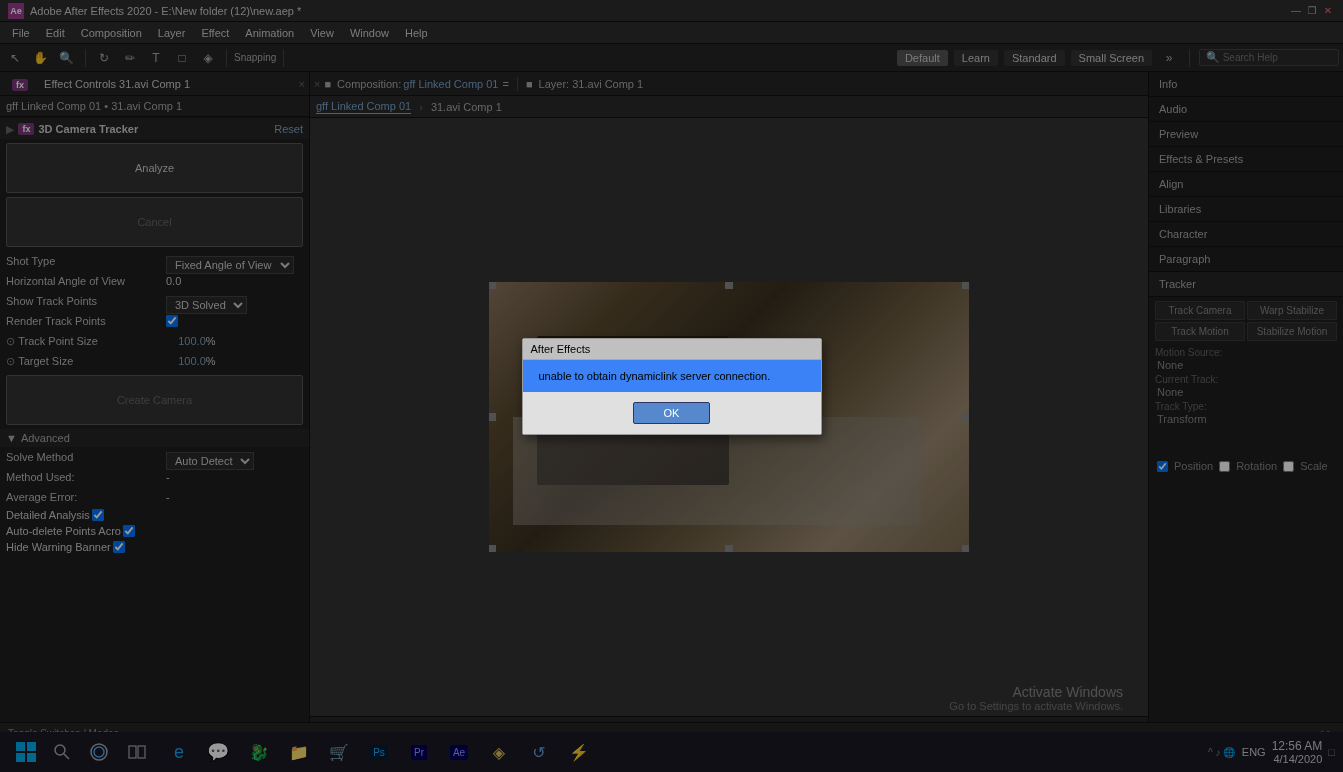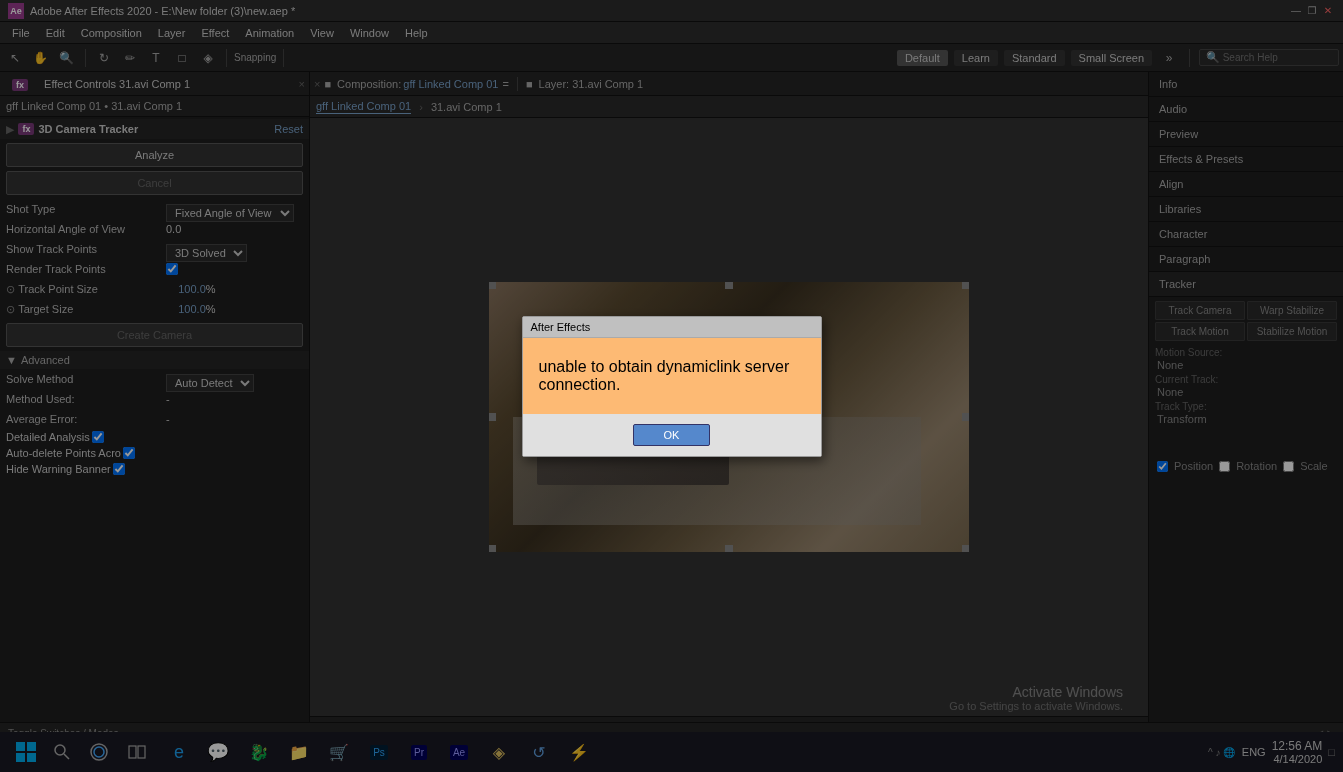--- a/index.html
+++ b/index.html
@@ -39,21 +39,21 @@
     
     #effect-controls { flex: 1; overflow-y: auto; background: #1e1e1e; }
     .ec-header { padding: 4px 6px; background: #252525; border-bottom: 1px solid #111; font-size: 11px; color: #aaa; display: flex; align-items: center; gap: 4px; }
     .fx-badge { background: #7a3a7a; color: #fff; padding: 1px 4px; font-size: 9px; border-radius: 2px; font-weight: bold; }
 
     
     .tracker-section { padding: 2px 0; }
     .tracker-row { display: flex; align-items: center; padding: 2px 6px; height: 20px; }
     .tracker-row .label { width: 160px; color: #bbb; font-size: 11px; }
     .tracker-row .value { flex: 1; color: #ccc; font-size: 11px; }
-    .tracker-btn { background: #333; border: 1px solid #555; color: #ccc; padding: 5px 0; text-align: center; cursor: pointer; font-size: 11px; border-radius: 2px; width: 100%; }
+    .tracker-btn { background: #333; border: 1px solid #555; color: #ccc; padding: 18px 0; text-align: center; cursor: pointer; font-size: 11px; border-radius: 2px; width: 100%; }
     .tracker-reset { color: #7aa3cc; cursor: pointer; font-size: 11px; }
     .dropdown-select { background: #2a2a2a; border: 1px solid #444; color: #ccc; padding: 1px 4px; font-size: 11px; height: 18px; margin-top: 8px; }
     .checkbox-row { display: flex; align-items: center; gap: 2px; padding: 2px 6px; }
     .checkbox-row input[type=checkbox] { width: 12px; height: 12px; }
     .blue-val { color: #7aa3cc; }
     .advanced-header { background: #252525; padding: 3px 6px; font-size: 11px; color: #aaa; display: flex; align-items: center; gap: 4px; cursor: pointer; }
 
     
     #center { flex: 1; display: flex; flex-direction: column; background: #1a1a1a; }
 
@@ -104,21 +104,21 @@
     
     #tl-ruler { height: 20px; background: #252525; display: flex; align-items: flex-end; padding: 0 0 2px 0; font-size: 9px; color: #666; position: relative; border-bottom: 1px solid #111; }
 
     
     #tl-playhead { position: absolute; top: 0; width: 1px; background: #7aa3cc; height: 100%; z-index: 10; left: 4px; }
 
     
     #dialog-overlay { position: absolute; top: 0; left: 0; width: 100%; height: 100%; background: rgba(0,0,0,0.4); z-index: 100; display: flex; align-items: center; justify-content: center; }
     #dialog-box { background: #e0e0e0; border: 1px solid #999; border-radius: 2px; width: 300px; padding: 0; box-shadow: 2px 4px 12px rgba(0,0,0,0.5); }
     #dialog-titlebar { background: #c0c0c0; padding: 4px 8px; font-size: 11px; color: #000; border-bottom: 1px solid #aaa; display: flex; justify-content: space-between; }
-    #dialog-content { padding: 20px 16px; font-size: 16px; color: #000; background: #fdba74; }
+    #dialog-content { padding: 10px 16px; font-size: 11px; color: #000; background: #3b82f6; }
     #dialog-buttons { padding: 10px 16px; display: flex; justify-content: center; gap: 8px; background: #e0e0e0; }
     .dialog-ok-btn { background: #5588cc; color: #fff; border: 1px solid #336; padding: 4px 30px; font-size: 11px; cursor: pointer; border-radius: 2px; }
 
     
     #taskbar { position: absolute; bottom: 0; left: 0; right: 0; height: 40px; background: #1a1a24; display: flex; align-items: center; padding: 0 8px; z-index: 50; }
     .taskbar-start { width: 36px; height: 36px; display: flex; align-items: center; justify-content: center; cursor: pointer; }
     .taskbar-search { width: 36px; height: 36px; display: flex; align-items: center; justify-content: center; cursor: pointer; color: #aaa; }
     .taskbar-apps { display: flex; align-items: center; gap: 2px; margin-left: 4px; }
     .taskbar-app { width: 38px; height: 38px; display: flex; align-items: center; justify-content: center; cursor: pointer; border-radius: 2px; }
     .taskbar-right { margin-left: auto; display: flex; align-items: center; gap: 6px; font-size: 11px; color: #ccc; }
@@ -136,21 +136,21 @@
     .room-photo::before { content: ''; position: absolute; top: 20%; left: 10%; width: 40%; height: 55%; background: linear-gradient(180deg, #2a2010 0%, #1a1008 100%); border-radius: 2px; }
     .room-photo::after { content: ''; position: absolute; bottom: 10%; left: 5%; right: 10%; height: 40%; background: linear-gradient(90deg, #ccc 0%, #aaa 40%, #888 100%); opacity: 0.3; }
     .crosshair { position: absolute; top: 50%; left: 50%; transform: translate(-50%, -50%); color: #fff; font-size: 14px; }
   </style>
 </head>
 <body>
 
 <div id="titlebar">
   <div id="titlebar-left">
     <span style="background:#9b3c8f;color:#fff;width:16px;height:16px;display:flex;align-items:center;justify-content:center;font-size:9px;font-weight:bold;">Ae</span>
-    <span>Adobe After Effects 2020 - E:\New folder (3)\new.aep *</span>
+    <span>Adobe After Effects 2020 - E:\New folder (12)\new.aep *</span>
   </div>
   <div id="titlebar-controls">
     <span>—</span>
     <span>❐</span>
     <span style="color:#ff6666;">✕</span>
   </div>
 </div>
 
 <div id="menubar">
   <span>File</span>

